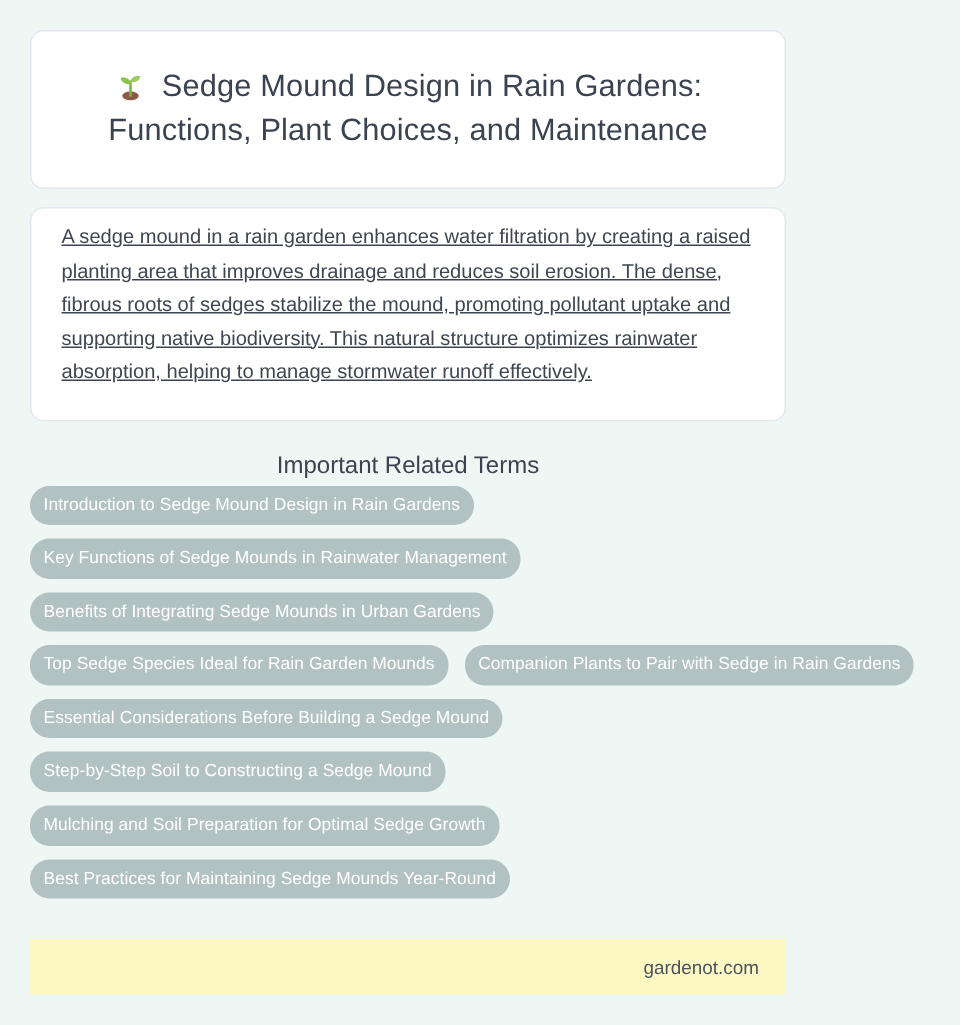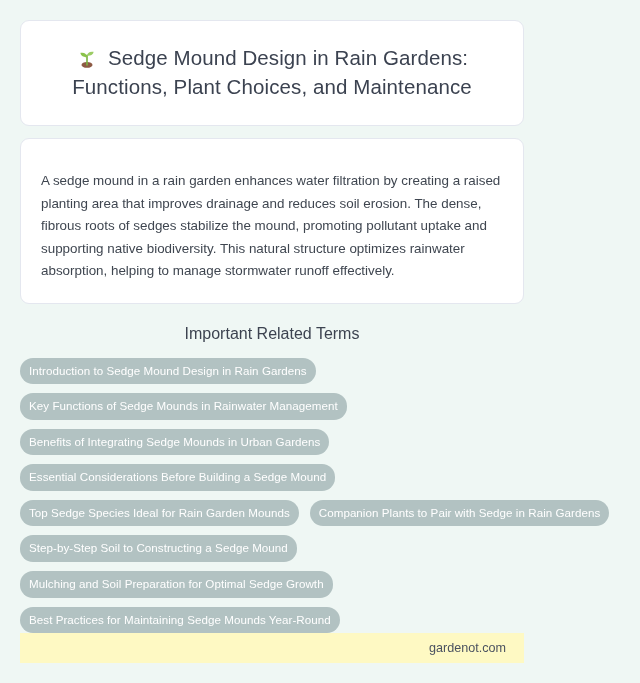--- a/index.html
+++ b/index.html
@@ -47,41 +47,42 @@
     display: inline-block;
     vertical-align: -4px;
     margin-right: 10px;
   }
 
   
   .summary-card {
     background: #ffffff;
     border: 1px solid #e4e7ef;
     border-radius: 9px;
-    padding: 31px 20px 20px;
+    padding: 8px 20px 20px;
     margin-top: 12px;
+    text-decoration: underline;
   }
 
   .summary-text {
     font-size: 13.4px;
     line-height: 22.5px;
     color: #3f4650;
   }
 
   
   .terms-section {
     margin-top: 21px;
   }
 
   .terms-heading {
     font-size: 16px;
     font-weight: 400;
     color: #3c4350;
     text-align: center;
-    margin-bottom: 15px;
+    margin-bottom: 4px;
   }
 
   .tag-rows {
     display: flex;
     flex-direction: column;
     gap: 9px;
   }
 
   .tag-row {
     display: flex;
@@ -147,26 +148,26 @@
 
       <div class="tag-row">
         <span class="tag">Key Functions of Sedge Mounds in Rainwater Management</span>
       </div>
 
       <div class="tag-row">
         <span class="tag">Benefits of Integrating Sedge Mounds in Urban Gardens</span>
       </div>
 
       <div class="tag-row">
-        <span class="tag">Essential Considerations Before Building a Sedge Mound</span>
+        <span class="tag">Top Sedge Species Ideal for Rain Garden Mounds</span>
+        <span class="tag">Companion Plants to Pair with Sedge in Rain Gardens</span>
       </div>
 
       <div class="tag-row">
-        <span class="tag">Top Sedge Species Ideal for Rain Garden Mounds</span>
-        <span class="tag">Companion Plants to Pair with Sedge in Rain Gardens</span>
+        <span class="tag">Essential Considerations Before Building a Sedge Mound</span>
       </div>
 
       <div class="tag-row">
         <span class="tag">Step-by-Step Soil to Constructing a Sedge Mound</span>
       </div>
 
       <div class="tag-row">
         <span class="tag">Mulching and Soil Preparation for Optimal Sedge Growth</span>
       </div>
 

